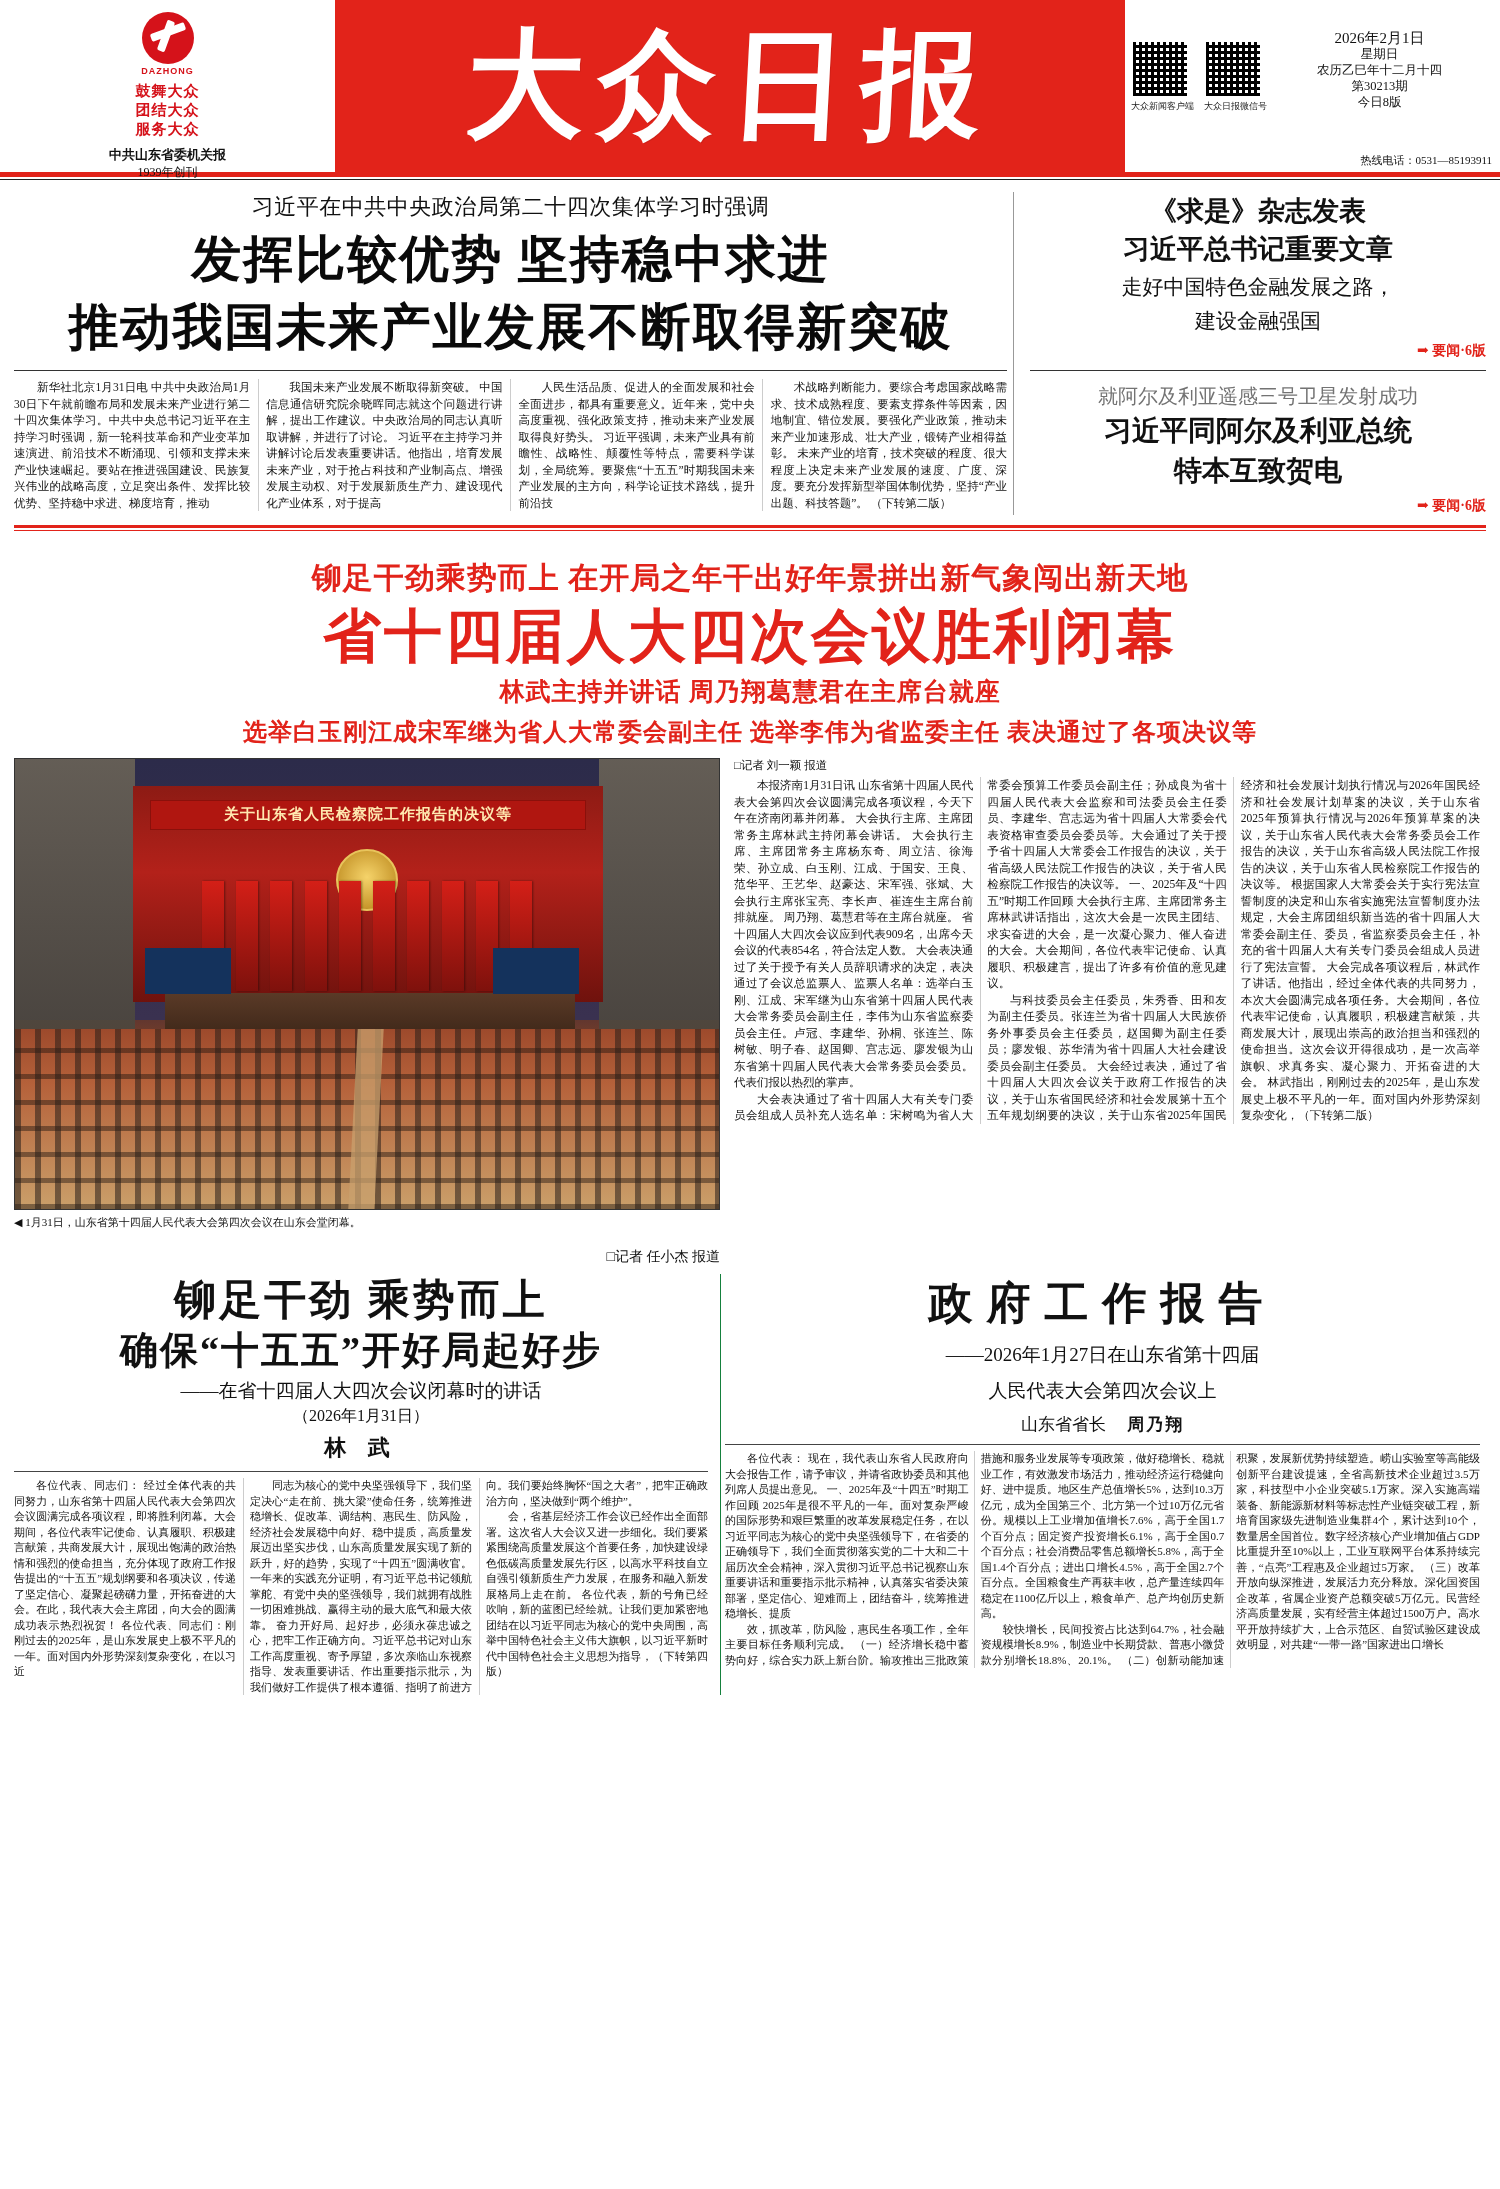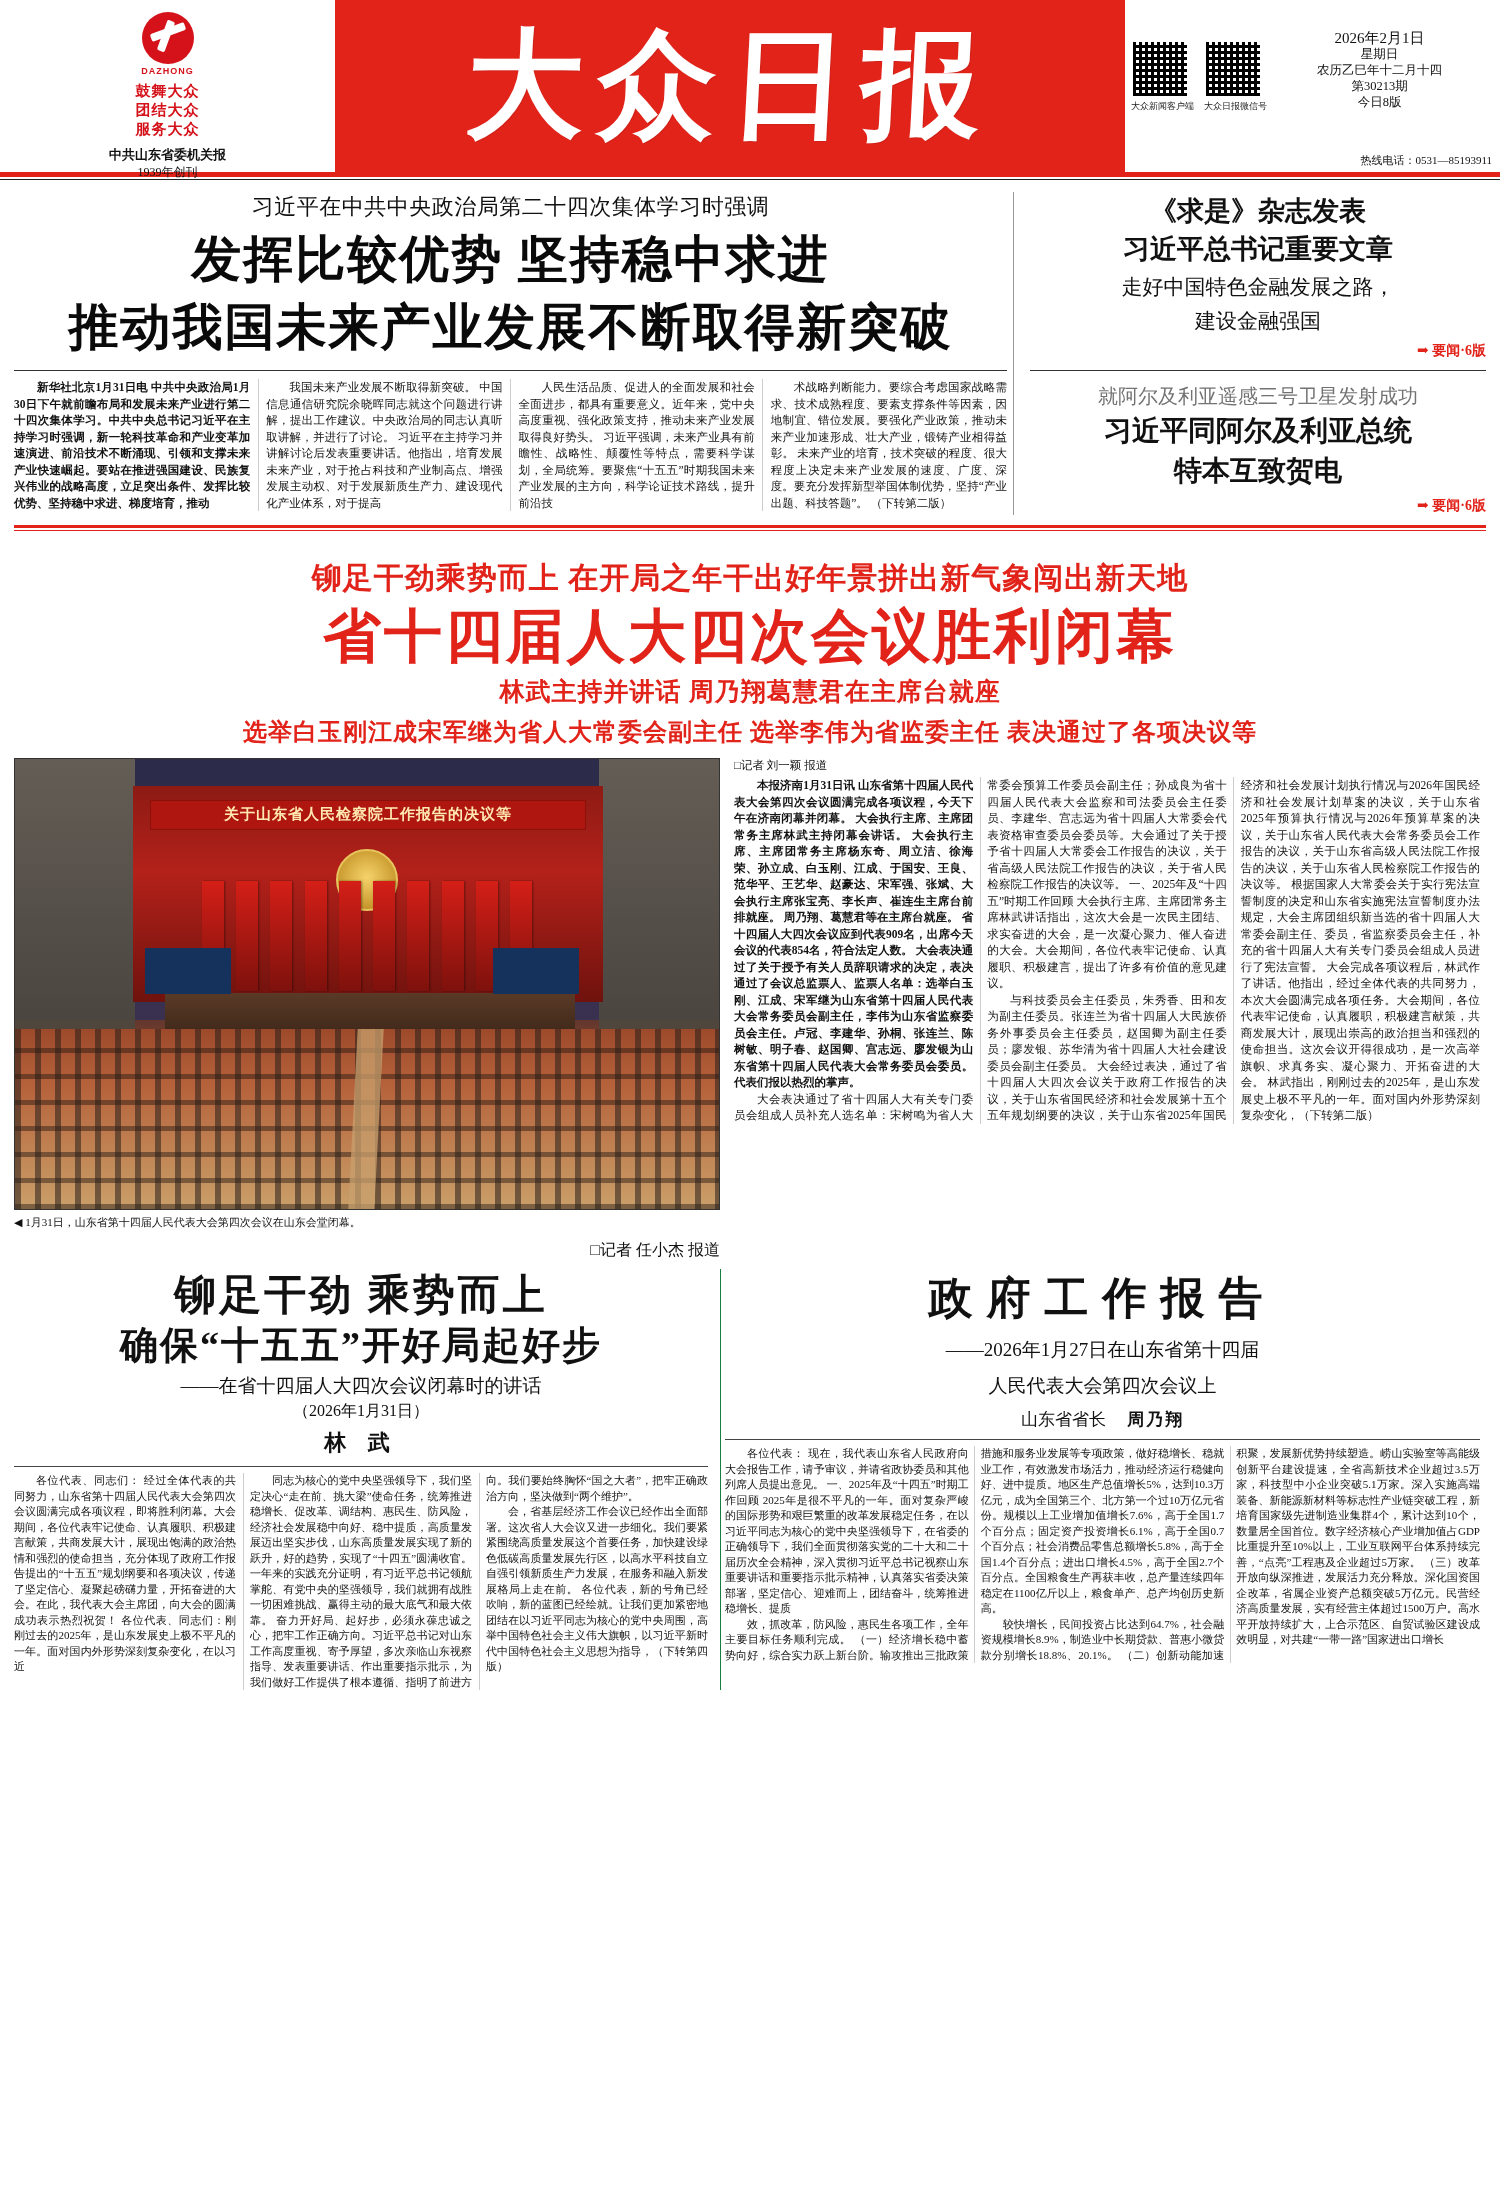--- a/index.html
+++ b/index.html
@@ -82,21 +82,21 @@
   .sec1-left { width: 1000px; padding-right: 6px; border-right: 1px solid #999; }
   .sec1-right { width: 472px; padding-left: 16px; }
   .kicker { text-align: center; font-size: 22px; color: #111; letter-spacing: .5px; }
   .headline-main {
     text-align: center; font-size: 50px; font-weight: bold; color: #0a0a0a;
     line-height: 62px; letter-spacing: 2px; margin-top: 6px;
   }
   .hr-dotted { border-top: 1px solid #333; margin: 12px 0 8px; }
   .cols4 { column-count: 4; column-gap: 16px; column-rule: 1px solid #ccc; font-size: 11.5px; line-height: 16.5px; text-align: justify; }
   .cols4 p { margin: 0; text-indent: 2em; }
-  .lead { font-weight: bold; }
+  .lead { font-weight: normal; }
 
   .r-head1 { text-align: center; font-size: 27px; font-weight: bold; line-height: 38px; color: #111; }
   .r-sub1 { text-align: center; font-size: 21px; line-height: 30px; color: #111; margin-top: 4px;}
   .r-ref { text-align: right; font-size: 14px; color: #e2231a; font-weight: bold; margin-top: 6px; }
   .r-divider { border-top: 1px solid #333; margin: 10px 0; }
   .r-head2 { text-align: center; font-size: 20px; line-height: 30px; color: #737373; }
   .r-head2b { text-align: center; font-size: 28px; font-weight: bold; line-height: 40px; color: #111; }
 
   .rule-double { margin: 10px 14px 0; border-top: 3px solid #e2231a; }
   .rule-double2 { margin: 2px 14px 0; border-top: 1px solid #e2231a; }
@@ -140,21 +140,21 @@
   .ph-floor { position:absolute; left:0; top:60%; width:100%; height:40%; background: linear-gradient(#9d4a2c, #b5613a 30%, #caa06a 100%); }
   .ph-seats { position:absolute; left:0; top:60%; width:100%; height:40%; 
      background-image:
        repeating-linear-gradient(90deg, rgba(40,30,25,.55) 0 6px, rgba(255,255,255,0) 6px 20px),
        repeating-linear-gradient(0deg, rgba(30,20,15,.45) 0 5px, rgba(255,255,255,0) 5px 26px);
   }
   .ph-aisle { position:absolute; left:48%; top:60%; width:26px; height:40%; background: rgba(200,160,110,.75); transform: skewX(-3deg);}
   .ph-screen-l { position:absolute; left:130px; top:42%; width:86px; height:46px; background:#14325c; border:2px solid #0d2murder;}
   .ph-screen-r { position:absolute; right:140px; top:42%; width:86px; height:46px; background:#14325c;}
   .photo-cap { font-size: 11px; color: #111; margin-top: 5px; line-height: 15px; }
-  .photo-byline { text-align: right; font-size: 16px; margin-top: 10px; }
+  .photo-byline { text-align: right; font-size: 14px; margin-top: 18px; }
 
   .text-col { width: 760px; padding-left: 14px; }
   .byline-top { font-size: 11.5px; margin-bottom: 4px; }
   .cols3 { column-count: 3; column-gap: 14px; column-rule: 1px solid #ccc; font-size: 11.5px; line-height: 16.5px; text-align: justify; }
   .cols3 p { margin: 0; text-indent: 2em; }
 
   
   .sec3 { display: flex; padding: 8px 14px 0; }
   .s3-left { width: 706px; padding-right: 12px; }
   .s3-right { width: 760px; padding-left: 4px; border-left: 1px solid #15803d; }

